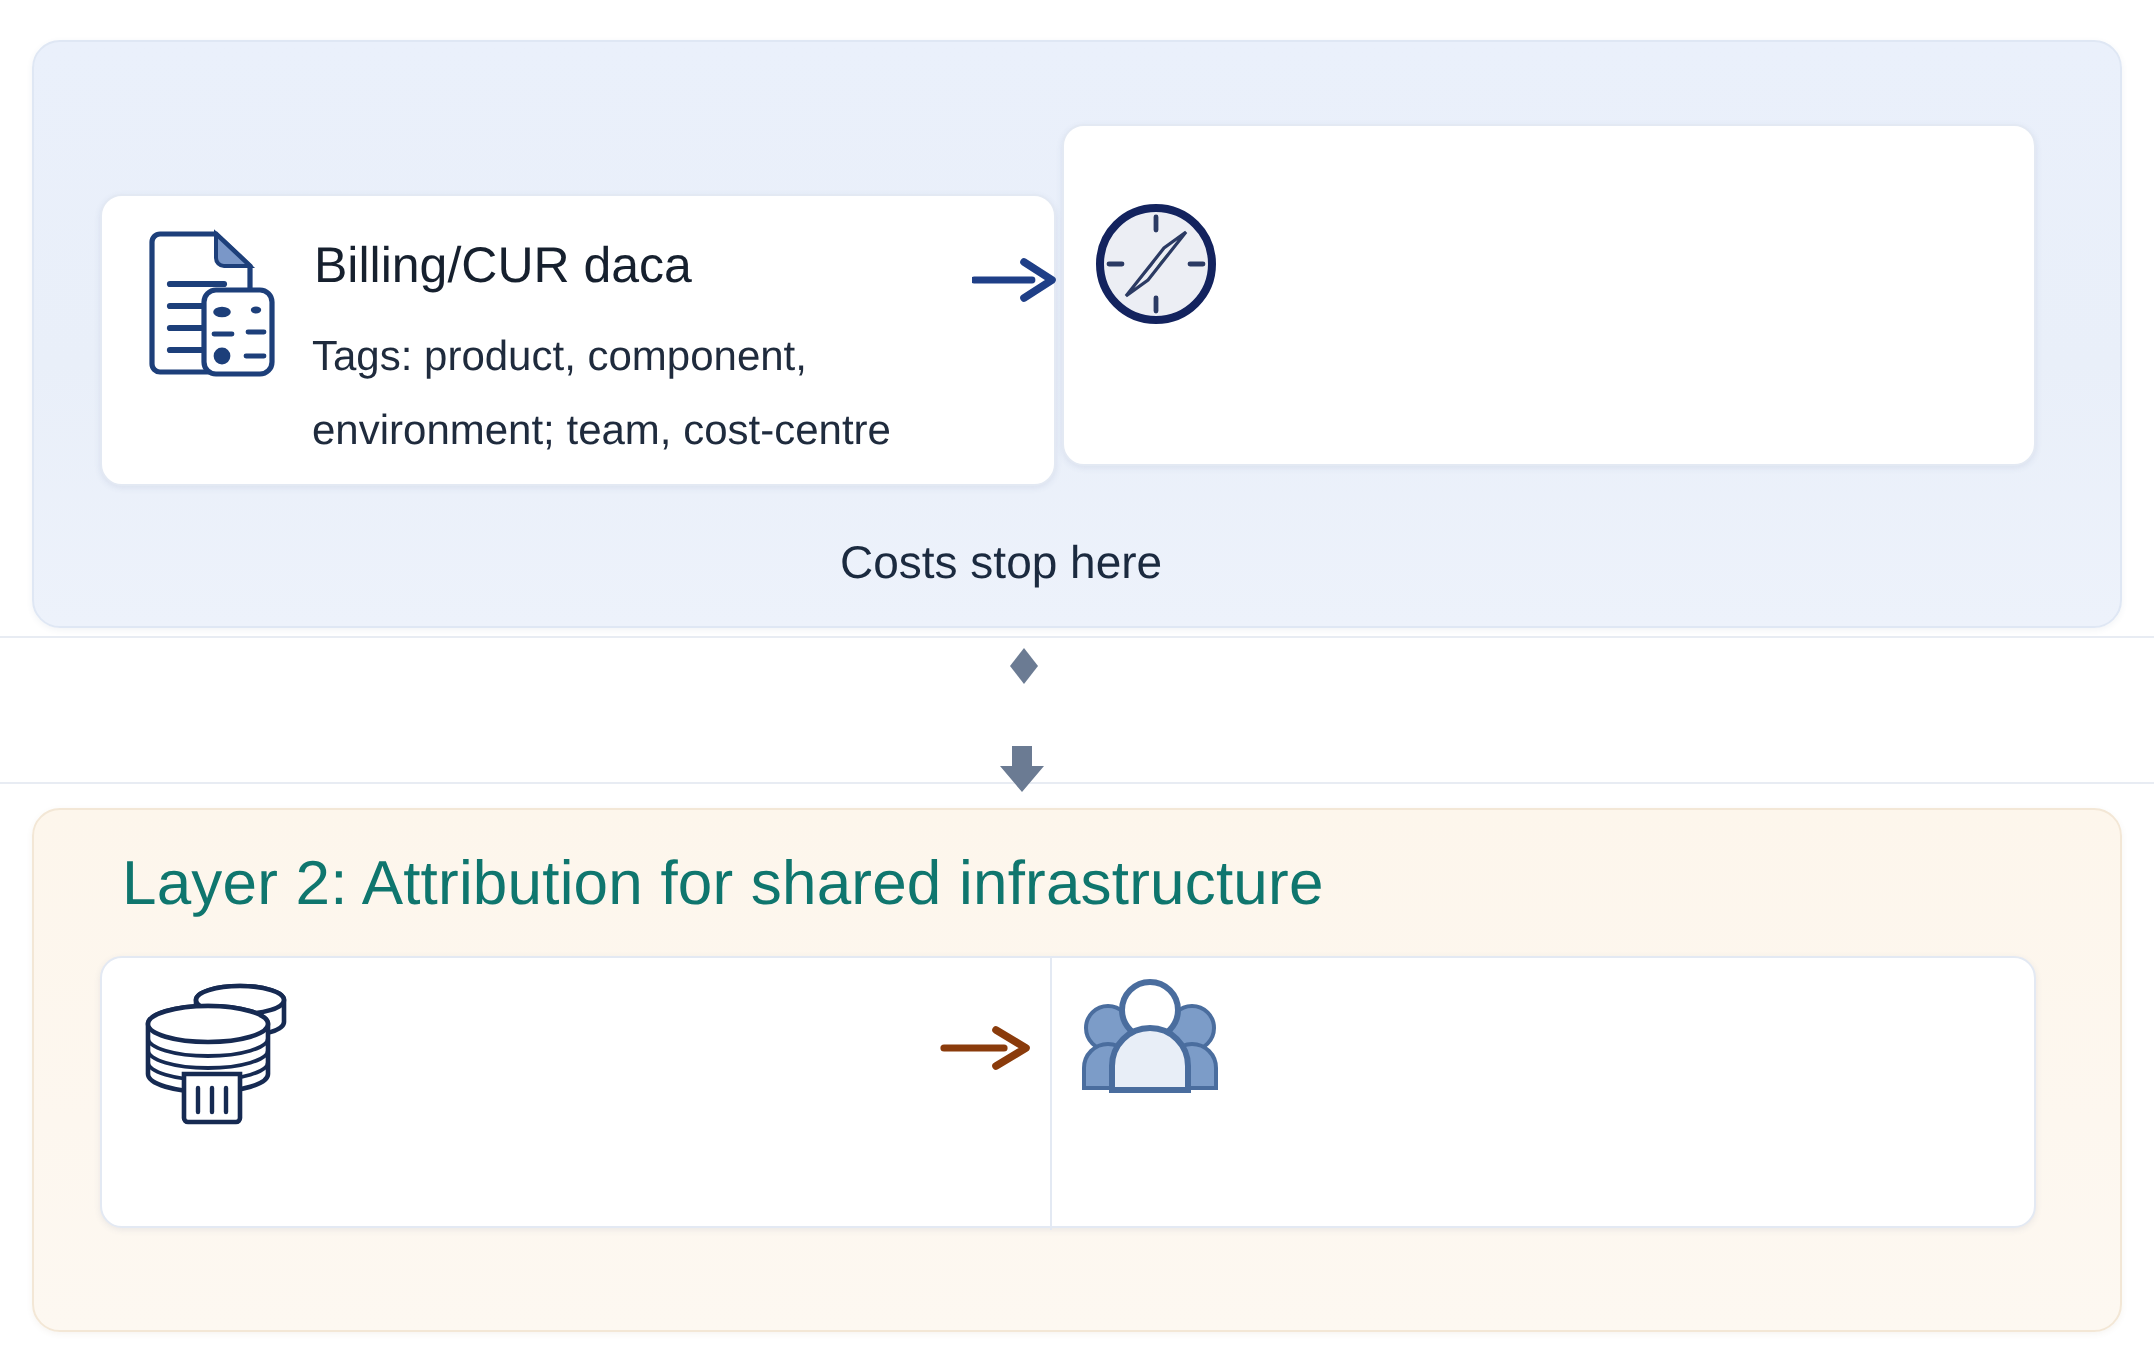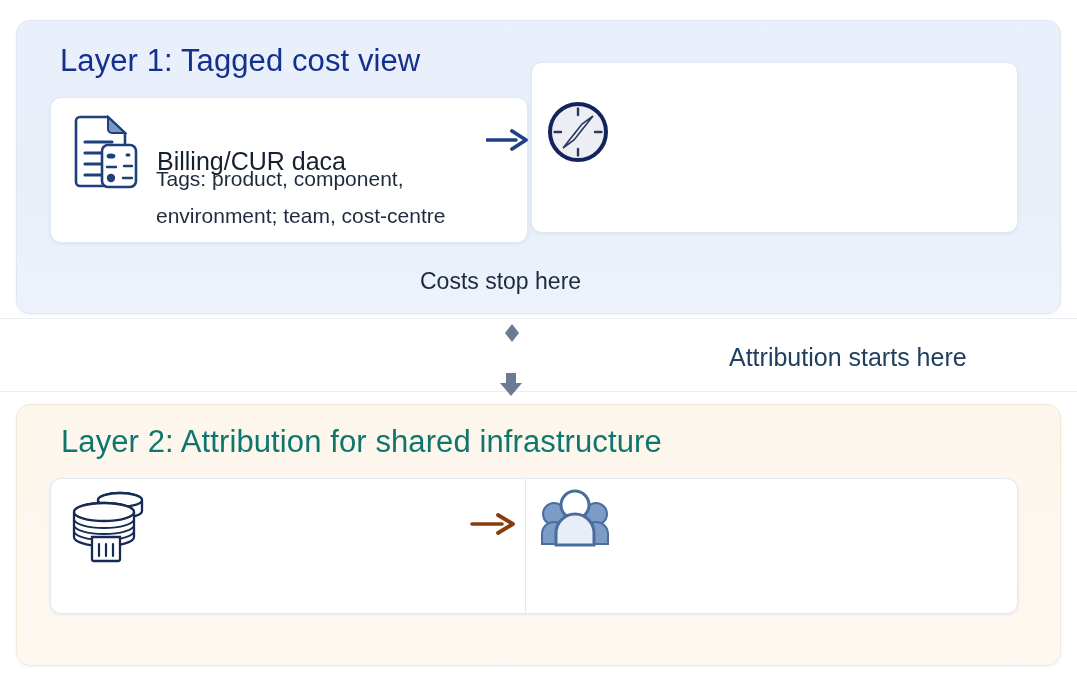--- a/index.html
+++ b/index.html
@@ -183,21 +183,20 @@
     background: #e8ecf3;
   }
 </style>
 </head>
 <body>
 
 <div class="canvas">
 
   <div class="panel panel-l1"></div>
 
-  <div class="panel-title title-l1">Layer 1: Tagged cost view</div>
 
   <div class="card card-l1-left"></div>
 
   <div class="icon" style="left:68px; top:110px;">
     <svg width="72" height="82" viewBox="0 0 72 82">
       <path d="M8 11 A4 4 0 0 1 12 7 L40 7 L57 23 L57 72 A4 4 0 0 1 53 76 L12 76 A4 4 0 0 1 8 72 Z" fill="#ffffff" stroke="#1d3f7a" stroke-width="2.6"></path>
       <path d="M40 7 L40 19 A4 4 0 0 0 44 23 L57 23 Z" fill="#7a97c8" stroke="#1d3f7a" stroke-width="2"></path>
       <g stroke="#1d3f7a" stroke-width="3.1" stroke-linecap="round">
         <line x1="17" y1="32" x2="44" y2="32"></line>
         <line x1="17" y1="43" x2="33" y2="43"></line>
@@ -211,21 +210,21 @@
         <circle cx="43" cy="68" r="4.2"></circle>
       </g>
       <g stroke="#1d3f7a" stroke-width="2.4" stroke-linecap="round">
         <line x1="39" y1="57" x2="48" y2="57"></line>
         <line x1="56" y1="56" x2="64" y2="56"></line>
         <line x1="55" y1="68" x2="64" y2="68"></line>
       </g>
     </svg>
   </div>
 
-  <div class="blk head" style="left:157px; top:119px;margin-top:28px;">Billing/CUR daca</div>
+  <div class="blk head" style="left:157px; top:119px;">Billing/CUR daca</div>
 
   <div class="blk sub" style="left:156px; top:202px; width:380px;">environment; team, cost-centre</div>
 
   <div class="blk sub" style="left:156px; top:165px; width:360px;">Tags: product, component,</div>
 
   <div class="arrow" style="left:486px; top:129px;">
     <svg width="44" height="22" viewBox="0 0 44 22">
       <path d="M1 11 L30 11" stroke="#1f3f87" stroke-width="3.4" stroke-linecap="round"></path>
       <path d="M26 2 L40 11 L26 20" fill="none" stroke="#1f3f87" stroke-width="3.8" stroke-linecap="round" stroke-linejoin="round"></path>
     </svg>
@@ -266,21 +265,20 @@
       <path d="M9 1 L16 10 L9 19 L2 10 Z" fill="#6b7b93"></path>
     </svg>
   </div>
 
   <div class="conn-arrow">
     <svg width="26" height="26" viewBox="0 0 26 26">
       <path d="M8 1 L18 1 L18 11 L24 11 L13 24 L2 11 L8 11 Z" fill="#6b7b93"></path>
     </svg>
   </div>
 
-  <div class="connector-label attribution-starts">Attribution starts here</div>
 
   <div class="panel panel-l2"></div>
 
   <div class="panel-title title-l2">Layer 2: Attribution for shared infrastructure</div>
 
   <div class="card card-l2">
     <div class="vdivider"></div>
   </div>
 
   <div class="icon" style="left:68px; top:487px; z-index:4;">

